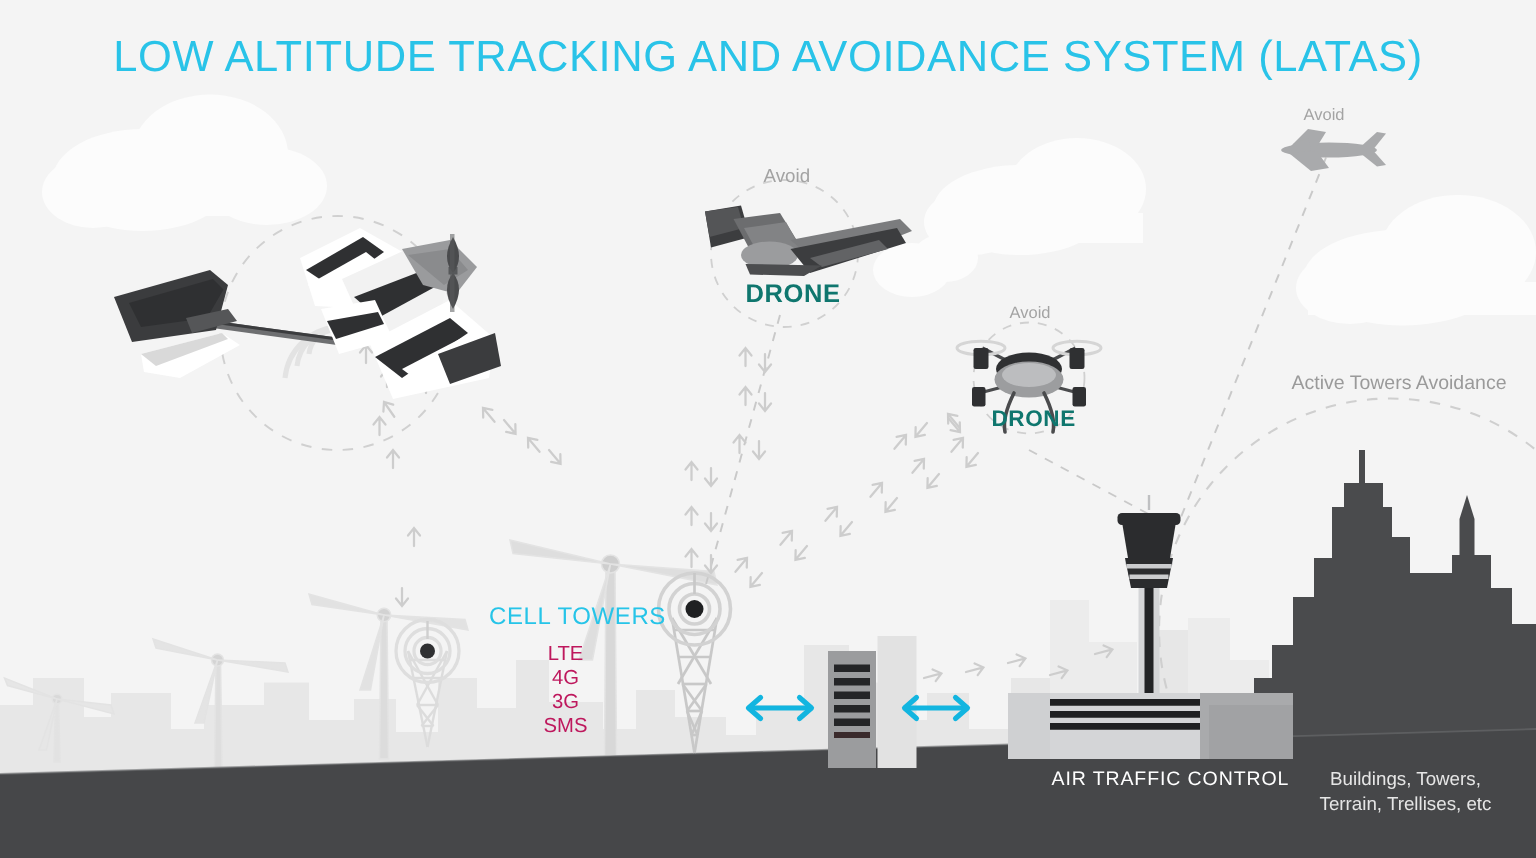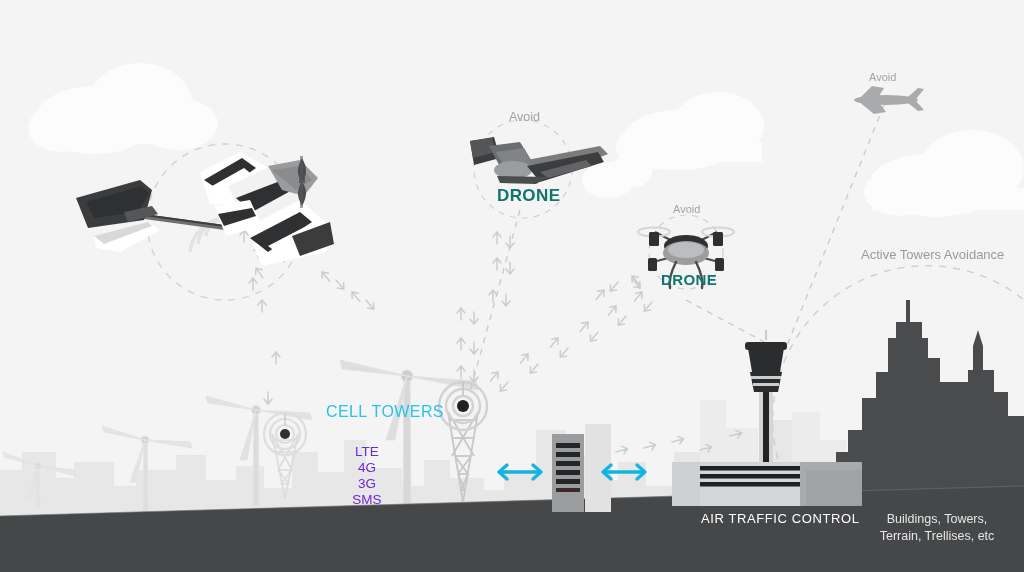--- a/index.html
+++ b/index.html
@@ -17,22 +17,22 @@
   
   .title{
     left:0;top:22px;width:1024px;text-align:center;
     font-size:29px;letter-spacing:.4px;color:#29c3e8;font-weight:400;
   }
   .celltowers{
     left:305px;top:403px;width:160px;text-align:center;
     color:#26c4e8;font-size:16px;letter-spacing:.4px;
   }
   .tech{
-    width:120px;text-align:center;color:#6d28d9;
-    font-size:13.5px;line-height:16px;left:307px;margin-top:16px;
+    width:120px;text-align:center;color:#be185d;
+    font-size:13.5px;line-height:16px;left:317px;
   }
   .avoid{color:#a3a3a3;font-size:12.5px;}
   .gray-note{color:#9a9a9a;font-size:13px;}
   .transmit{
     left:336px;top:296px;color:#8b8b8b;font-size:18.5px;letter-spacing:.2px;
   }
   .white-cap{color:#ffffff;font-size:13px;letter-spacing:.6px;}
   .white-small{
     color:#e6e6e6;font-size:12.5px;line-height:17px;text-align:center;width:200px;
   }
@@ -551,20 +551,21 @@
     <g fill="#1f2022">
       <rect x="700" y="466" width="162" height="4.5"></rect>
       <rect x="700" y="474" width="162" height="4.5"></rect>
       <rect x="700" y="482" width="162" height="4.5"></rect>
     </g>
     <rect x="672" y="462" width="28" height="44" fill="#cfd0d2"></rect>
     <rect x="800" y="462" width="62" height="44" fill="#a9aaac"></rect>
     <rect x="806" y="470" width="56" height="36" fill="#a1a2a4"></rect>
   </svg>
 
+  <div class="txt title">LOW ALTITUDE TRACKING AND AVOIDANCE SYSTEM (LATAS)</div>
 
   <div class="txt avoid" style="left:509px;top:110px;">Avoid</div>
   <div class="txt drone-lbl" style="left:497px;top:186px;">DRONE</div>
 
   <div class="txt avoid" style="left:673px;top:203px;font-size:11px;">Avoid</div>
   <div class="txt drone-lbl" style="left:661px;top:271px;font-size:15px;">DRONE</div>
 
   <div class="txt avoid" style="left:869px;top:71px;font-size:11px;">Avoid</div>
 
 

